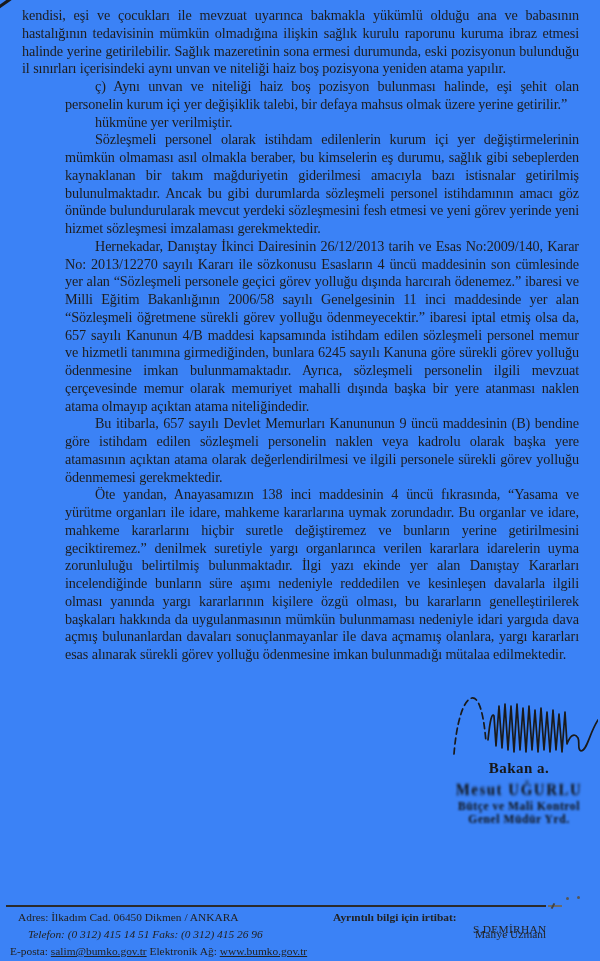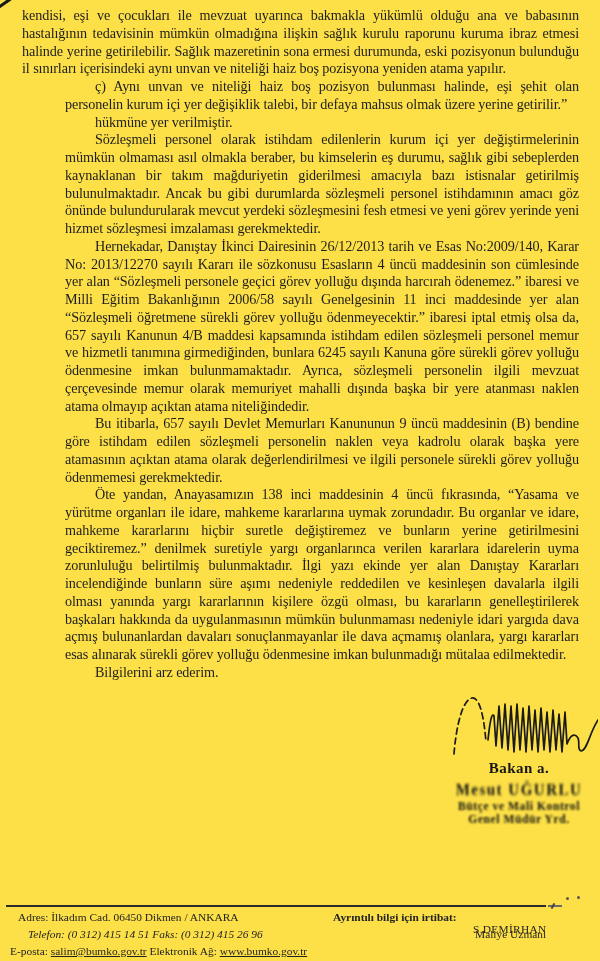--- a/index.html
+++ b/index.html
@@ -1,21 +1,21 @@
 <!DOCTYPE html>
 <html><head>
 <meta charset="utf-8">
 <style>
   html, body { margin: 0; padding: 0; background: #e8e8e6; }
   .page {
     position: relative;
     width: 600px;
     height: 961px;
     margin: 0 auto;
-    background: #fde047;
+    background: #3b82f6;
     color: #1d1d1d;
     font-family: "Liberation Serif", "DejaVu Serif", serif;
     overflow: hidden;
   }
   
   .doc-body {
     position: absolute;
     left: 22px;
     top: 7px;
     width: 557px;
@@ -88,21 +88,20 @@
   <div class="artifact-corner"></div>
 
   <div class="doc-body">
       <p class="">kendisi, eşi ve çocukları ile mevzuat uyarınca bakmakla yükümlü olduğu ana ve babasının hastalığının tedavisinin mümkün olmadığına ilişkin sağlık kurulu raporunu kuruma ibraz etmesi halinde yerine getirilebilir. Sağlık mazeretinin sona ermesi durumunda, eski pozisyonun bulunduğu il sınırları içerisindeki aynı unvan ve niteliği haiz boş pozisyona yeniden atama yapılır.</p>
       <p class="indent">ç) Aynı unvan ve niteliği haiz boş pozisyon bulunması halinde, eşi şehit olan personelin kurum içi yer değişiklik talebi, bir defaya mahsus olmak üzere yerine getirilir.”</p>
       <p class="indent">hükmüne yer verilmiştir.</p>
       <p class="indent">Sözleşmeli personel olarak istihdam edilenlerin kurum içi yer değiştirmelerinin mümkün olmaması asıl olmakla beraber, bu kimselerin eş durumu, sağlık gibi sebeplerden kaynaklanan bir takım mağduriyetin giderilmesi amacıyla bazı istisnalar getirilmiş bulunulmaktadır. Ancak bu gibi durumlarda sözleşmeli personel istihdamının amacı göz önünde bulundurularak mevcut yerdeki sözleşmesini fesh etmesi ve yeni görev yerinde yeni hizmet sözleşmesi imzalaması gerekmektedir.</p>
       <p class="indent">Hernekadar, Danıştay İkinci Dairesinin 26/12/2013 tarih ve Esas No:2009/140, Karar No: 2013/12270 sayılı Kararı ile sözkonusu Esasların 4 üncü maddesinin son cümlesinde yer alan “Sözleşmeli personele geçici görev yolluğu dışında harcırah ödenemez.” ibaresi ve Milli Eğitim Bakanlığının 2006/58 sayılı Genelgesinin 11 inci maddesinde yer alan “Sözleşmeli öğretmene sürekli görev yolluğu ödenmeyecektir.” ibaresi iptal etmiş olsa da, 657 sayılı Kanunun 4/B maddesi kapsamında istihdam edilen sözleşmeli personel memur ve hizmetli tanımına girmediğinden, bunlara 6245 sayılı Kanuna göre sürekli görev yolluğu ödenmesine imkan bulunmamaktadır. Ayrıca, sözleşmeli personelin ilgili mevzuat çerçevesinde memur olarak memuriyet mahalli dışında başka bir yere atanması naklen atama olmayıp açıktan atama niteliğindedir.</p>
       <p class="indent">Bu itibarla, 657 sayılı Devlet Memurları Kanununun 9 üncü maddesinin (B) bendine göre istihdam edilen sözleşmeli personelin naklen veya kadrolu olarak başka yere atamasının açıktan atama olarak değerlendirilmesi ve ilgili personele sürekli görev yolluğu ödenmemesi gerekmektedir.</p>
       <p class="indent">Öte yandan, Anayasamızın 138 inci maddesinin 4 üncü fıkrasında, “Yasama ve yürütme organları ile idare, mahkeme kararlarına uymak zorundadır. Bu organlar ve idare, mahkeme kararlarını hiçbir suretle değiştiremez ve bunların yerine getirilmesini geciktiremez.” denilmek suretiyle yargı organlarınca verilen kararlara idarelerin uyma zorunluluğu belirtilmiş bulunmaktadır. İlgi yazı ekinde yer alan Danıştay Kararları incelendiğinde bunların süre aşımı nedeniyle reddedilen ve kesinleşen davalarla ilgili olması yanında yargı kararlarının kişilere özgü olması, bu kararların genelleştirilerek başkaları hakkında da uygulanmasının mümkün bulunmaması nedeniyle idari yargıda dava açmış bulunanlardan davaları sonuçlanmayanlar ile dava açmamış olanlara, yargı kararları esas alınarak sürekli görev yolluğu ödenmesine imkan bulunmadığı mütalaa edilmektedir.</p>
-      <p class="indent">Bilgilerini arz ederim.</p>
     </div>
 
   <div class="sig-block">
     <svg class="sig-svg" width="150" height="80" viewBox="0 0 150 80">
       <path d="M 6 64 C 8 38, 14 10, 24 8 C 32 7, 36 28, 38 52" fill="none" stroke="#1a1a1a" stroke-width="1.7" stroke-dasharray="6 4" stroke-linecap="round"></path>
       <path d="M 40 50 C 42 30, 44 22, 46 26 L 48 56 L 51 16 L 54 58 L 57 14 L 60 60 L 63 16 L 66 62 L 69 14 L 72 60 L 75 18 L 78 62 L 81 16 L 84 60 L 87 20 L 90 62 L 93 18 L 96 60 L 99 22 L 102 62 L 105 20 L 108 60 L 111 24 L 114 62 L 117 22 L 119 54 C 122 46, 126 42, 130 48 C 132 52, 129 60, 133 61 C 139 61, 141 44, 150 30" fill="none" stroke="#1a1a1a" stroke-width="1.7" stroke-linejoin="round" stroke-linecap="round"></path>
     </svg>
     <div class="signer-title">Bakan a.</div>
     <div class="stamp">
       <div class="stamp-name">Mesut UĞURLU</div>

